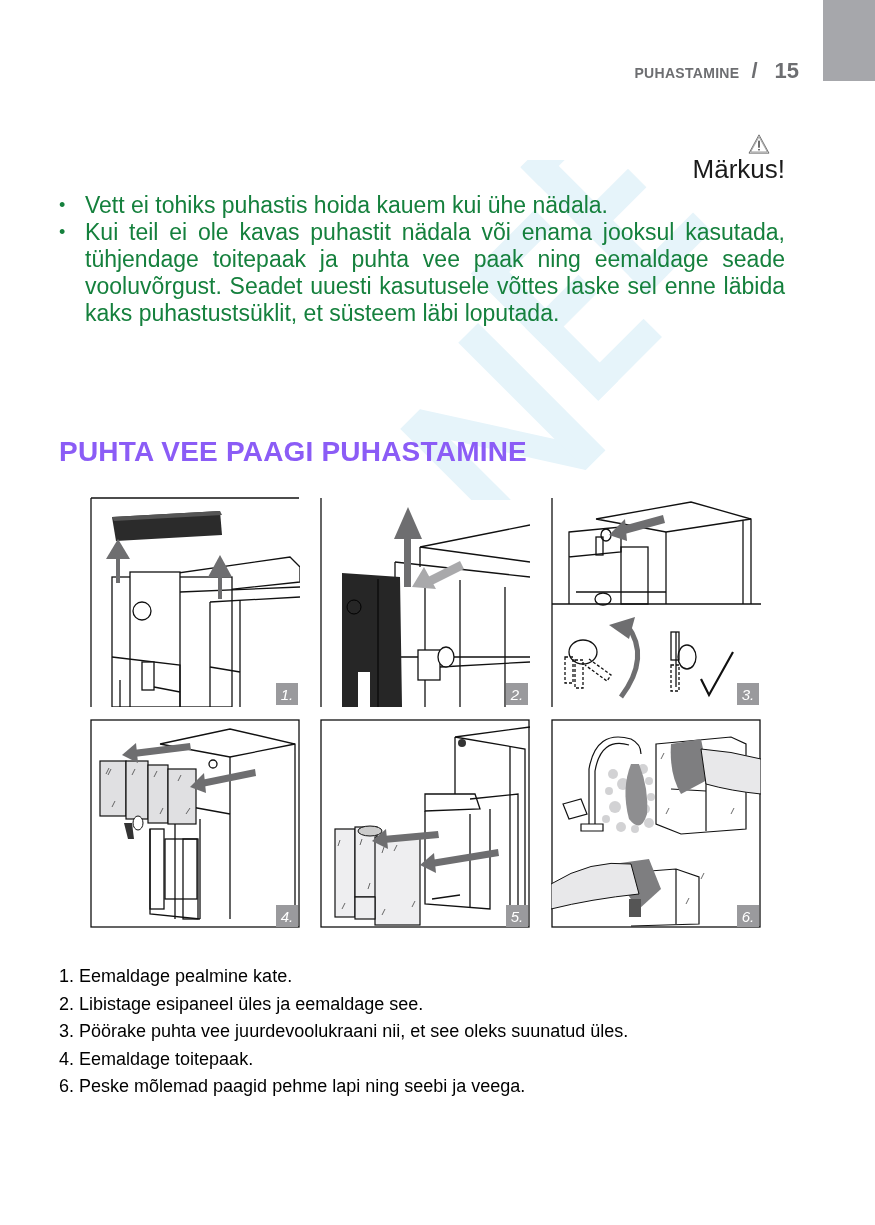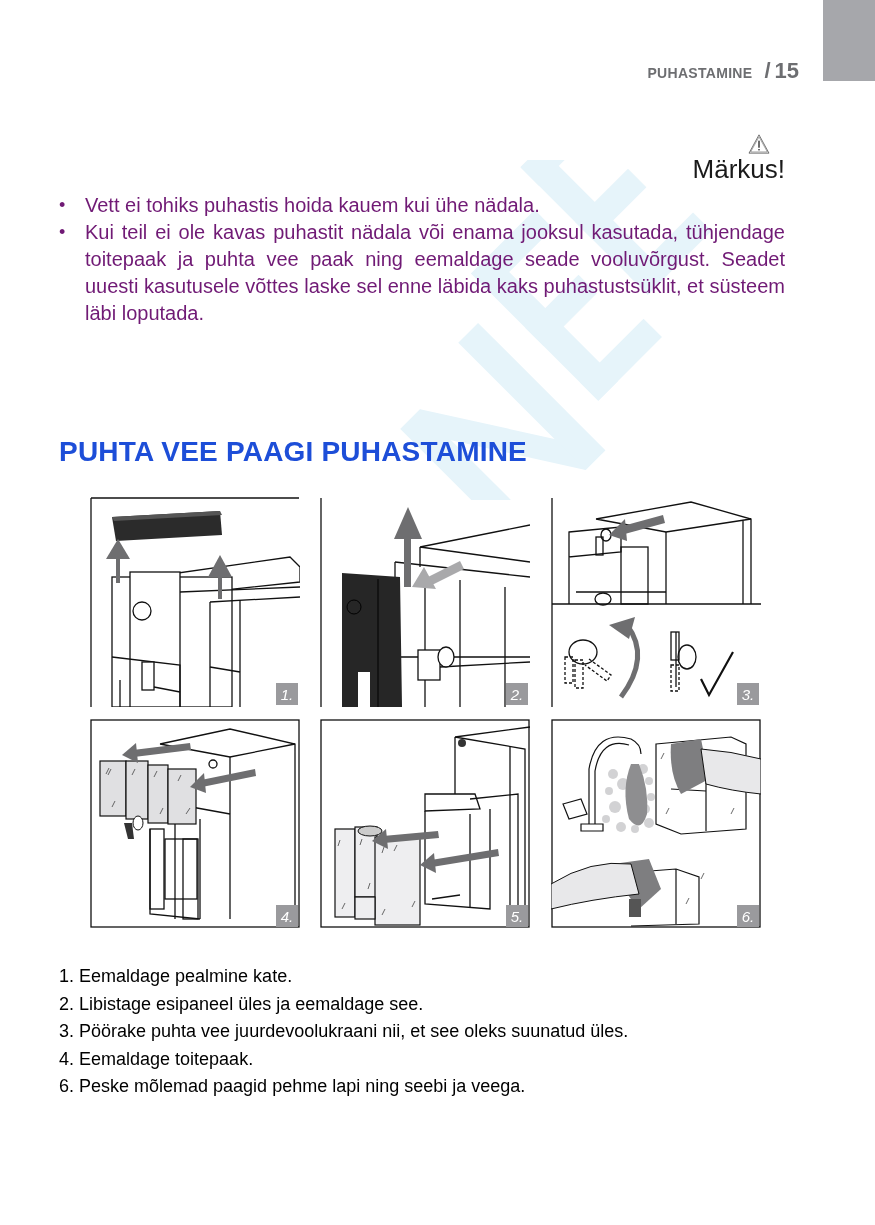--- a/index.html
+++ b/index.html
@@ -3,33 +3,33 @@
 <meta charset="utf-8">
 <style>
   * { box-sizing: border-box; margin: 0; padding: 0; }
   html, body { width: 875px; height: 1225px; background: #ffffff; overflow: hidden; }
   body { position: relative; font-family: "Liberation Sans", sans-serif; color: #1a1a1a; }
 
   .page-tab { position: absolute; left: 823px; top: 0; width: 52px; height: 81px; background: #a6a7ab; }
   .running-header { position: absolute; top: 58px; right: 76px; display: flex; align-items: baseline; color: #6d6e71; font-weight: bold; }
   .running-header .section { font-size: 14px; letter-spacing: 0.3px; }
   .running-header .slash { font-size: 22px; margin-left: 12px; }
-  .running-header .pagenum { font-size: 22px; margin-left: 4px; }
+  .running-header .pagenum { font-size: 22px; margin-left: 17px; }
 
   .watermark { position: absolute; left: 360px; top: 160px; width: 420px; height: 340px; pointer-events: none; }
 
   .note { position: absolute; left: 59px; top: 134px; width: 726px; }
   .note-title { display: flex; align-items: flex-end; height: 50px; flex-direction: column; }
   .note-title svg { width: 52px; height: 48px; }
   .note-title .label { font-size: 26px; margin-left: 8px; line-height: 30px; color: #1a1a1a; }
   .bullets { list-style: none; margin-top: 8px; }
-  .bullets li { position: relative; padding-left: 26px; font-size: 20px; line-height: 27px; text-align: justify; color: #701a75; }
+  .bullets li { position: relative; padding-left: 26px; font-size: 23px; line-height: 27px; text-align: justify; color: #15803d; }
   .bullets li::before { content: "•"; position: absolute; left: 0; top: 0; font-size: 18px; }
 
-  .section-title { position: absolute; left: 59px; top: 436px; font-size: 28px; color: #1d4ed8; letter-spacing: 0.2px; }
+  .section-title { position: absolute; left: 59px; top: 436px; font-size: 28px; color: #8b5cf6; letter-spacing: 0.2px; }
 
   .figures { position: absolute; left: 90px; top: 497px; width: 672px; height: 432px; }
   .panel { position: absolute; width: 210px; height: 210px; overflow: hidden; background: transparent; }
   .panel svg { width: 100%; height: 100%; display: block; }
   .panel .num { position: absolute; right: 2px; bottom: 2px; width: 22px; height: 22px; background: #9a9a9d; color: #ffffff; font-size: 15px; display: flex; align-items: center; justify-content: center; font-style: italic; }
 
   .steps { position: absolute; left: 59px; top: 963px; list-style: none; }
   .steps li { font-size: 18px; line-height: 27.5px; color: #000000; }
 </style>
 </head>

